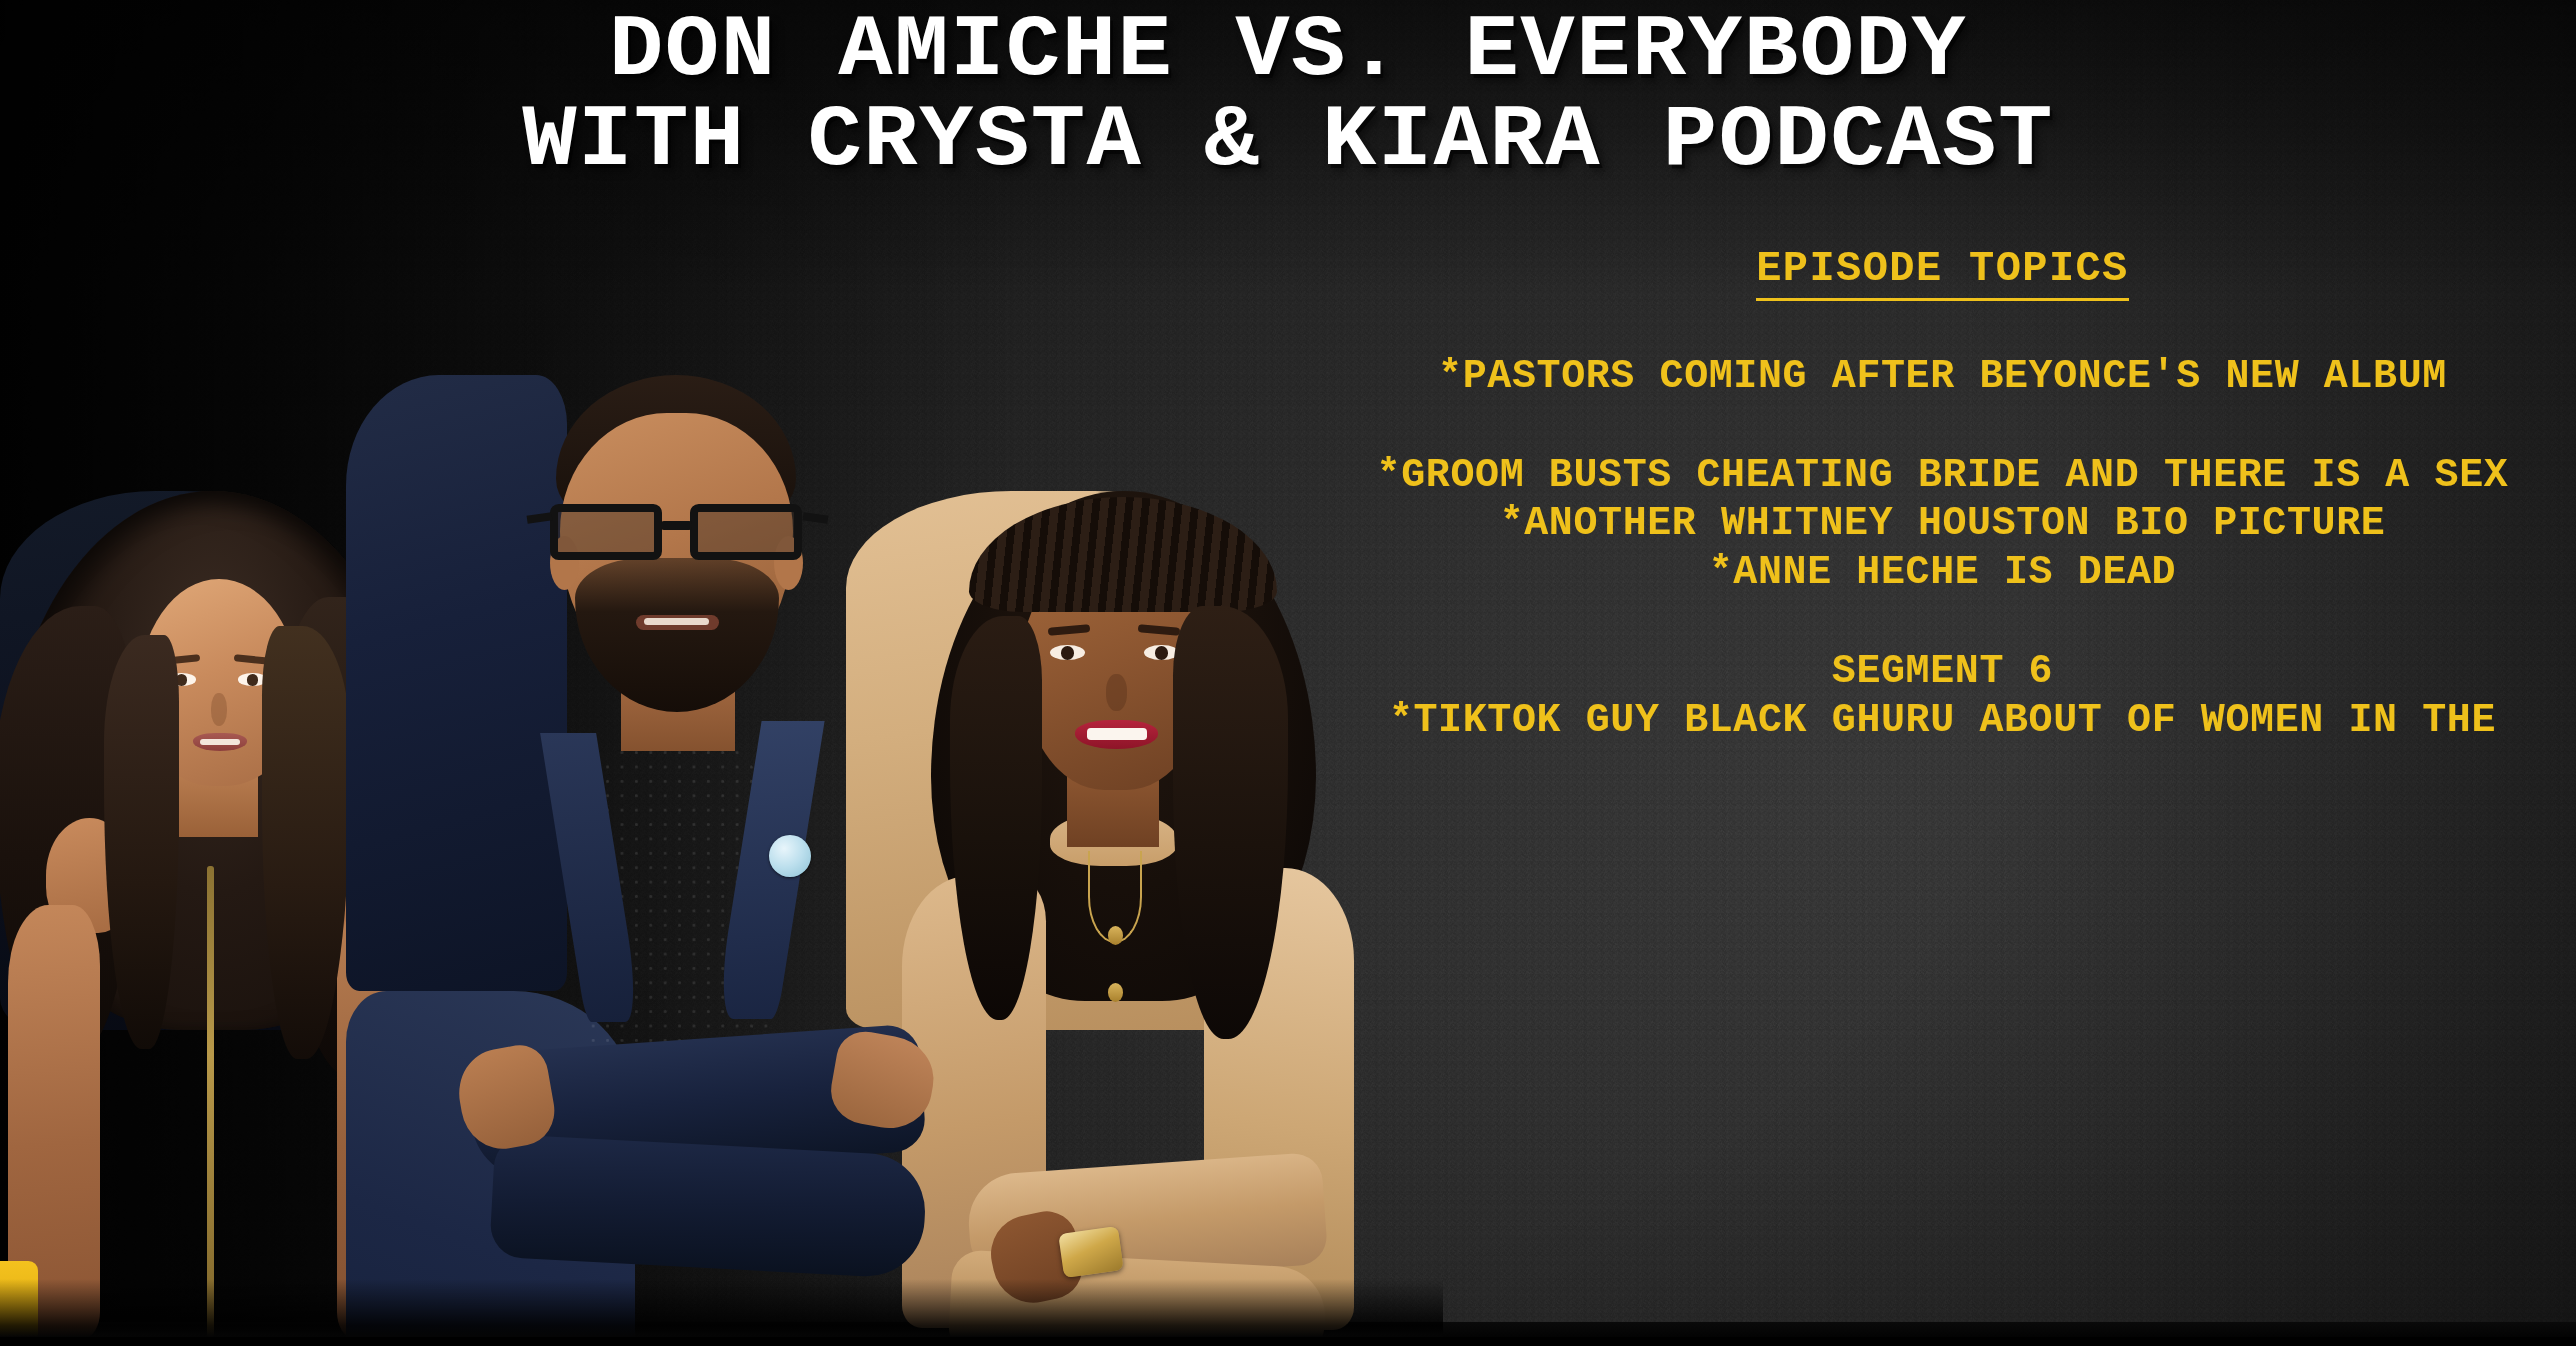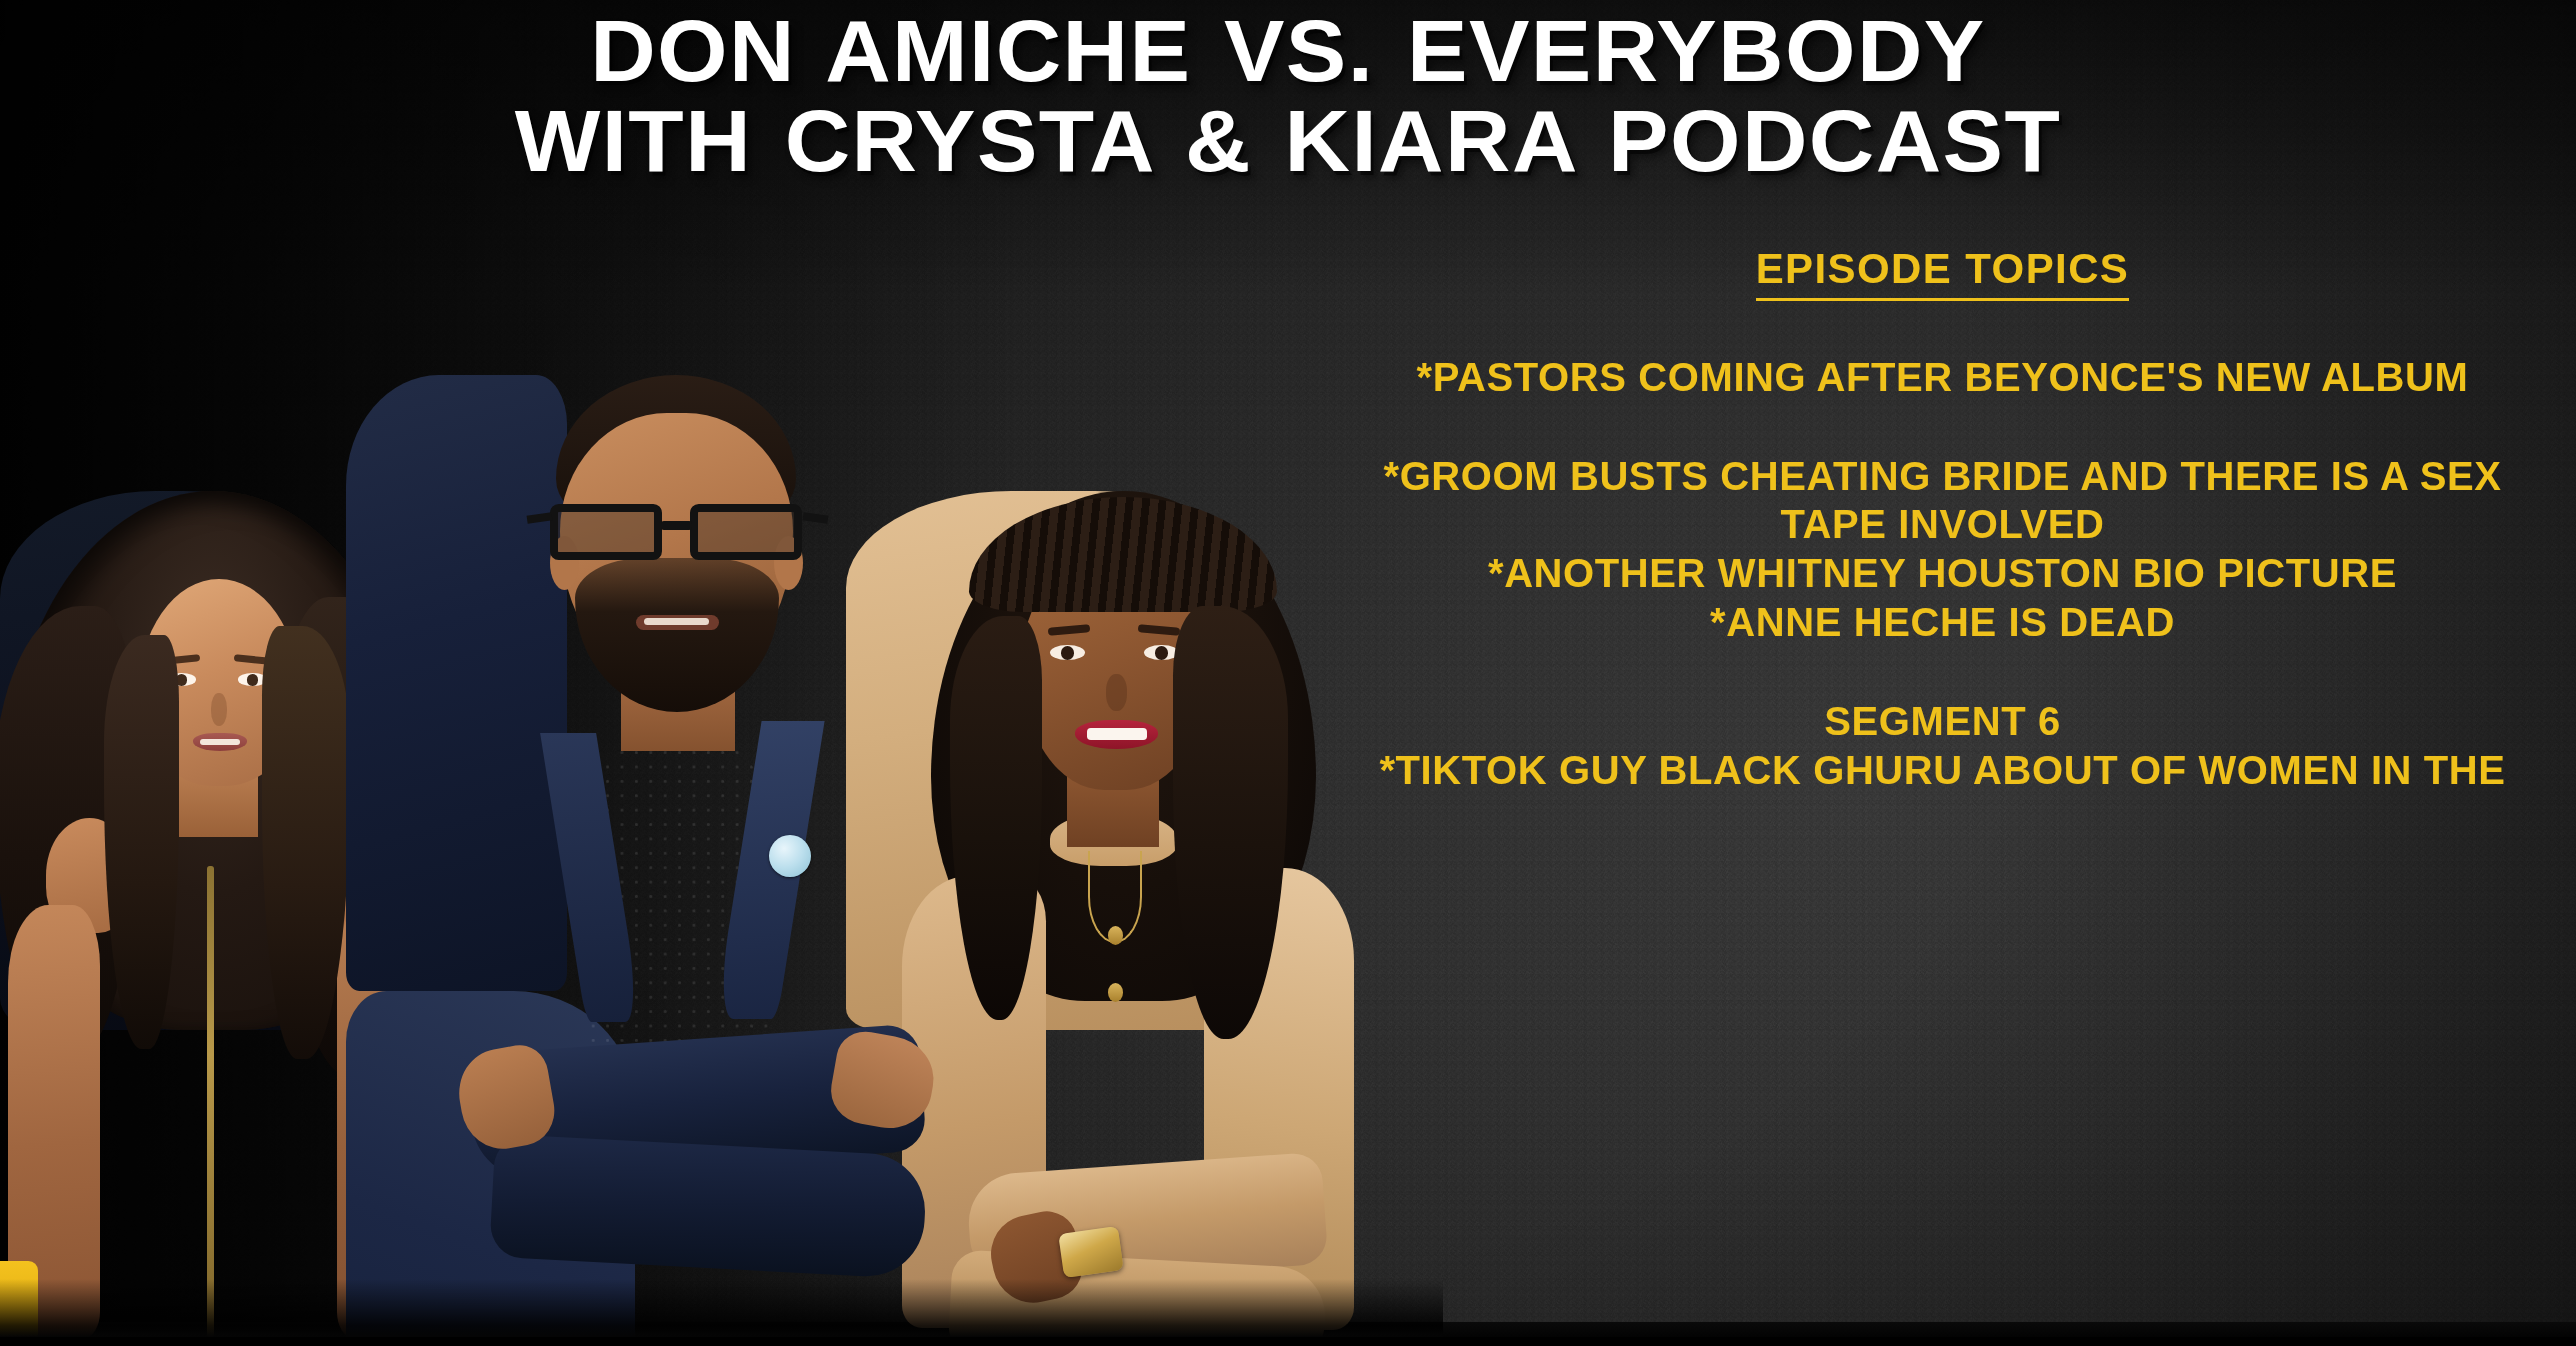--- a/index.html
+++ b/index.html
@@ -3,21 +3,21 @@
 <meta charset="utf-8">
 <title>Podcast Episode Graphic</title>
 <style>
   * { margin:0; padding:0; box-sizing:border-box; }
   html,body{ background:#000; }
 
   .stage{
     position:relative;
     width:2576px; height:1337px;
     overflow:hidden;
-    font-family:Liberation Sans, sans-serif;
+    font-family:Liberation Mono, monospace;
     background:#141414;
   }
 
   
   .bg-base{
     position:absolute; inset:0;
     background:
       radial-gradient(ellipse 1443px 1058px at 72% 60%, #3a3a3a 0%, #313131 35%, #242424 68%, #141414 100%),
       linear-gradient(100deg, #070707 0%, #0c0c0c 12%, #171717 26%, #262626 45%, #323232 65%, #343434 82%, #2c2c2c 100%);
   }
@@ -466,21 +466,20 @@
   </div>
 
   <div class="topics">
     <div class="topics-heading">EPISODE TOPICS</div>
     <div id="topic-groups">
         <div class="topic-group">
           <span class="topic-line">*PASTORS COMING AFTER BEYONCE'S NEW ALBUM</span>
         </div>
         <div class="topic-group">
           <span class="topic-line">*GROOM BUSTS CHEATING BRIDE AND THERE IS A SEX</span>
-          <span class="topic-line">TAPE INVOLVED</span>
           <span class="topic-line">*ANOTHER WHITNEY HOUSTON BIO PICTURE</span>
           <span class="topic-line">*ANNE HECHE IS DEAD</span>
         </div>
         <div class="topic-group">
           <span class="topic-line">SEGMENT 6</span>
           <span class="topic-line">*TIKTOK GUY BLACK GHURU ABOUT OF WOMEN IN THE</span>
         </div>
       </div>
   </div>
 

